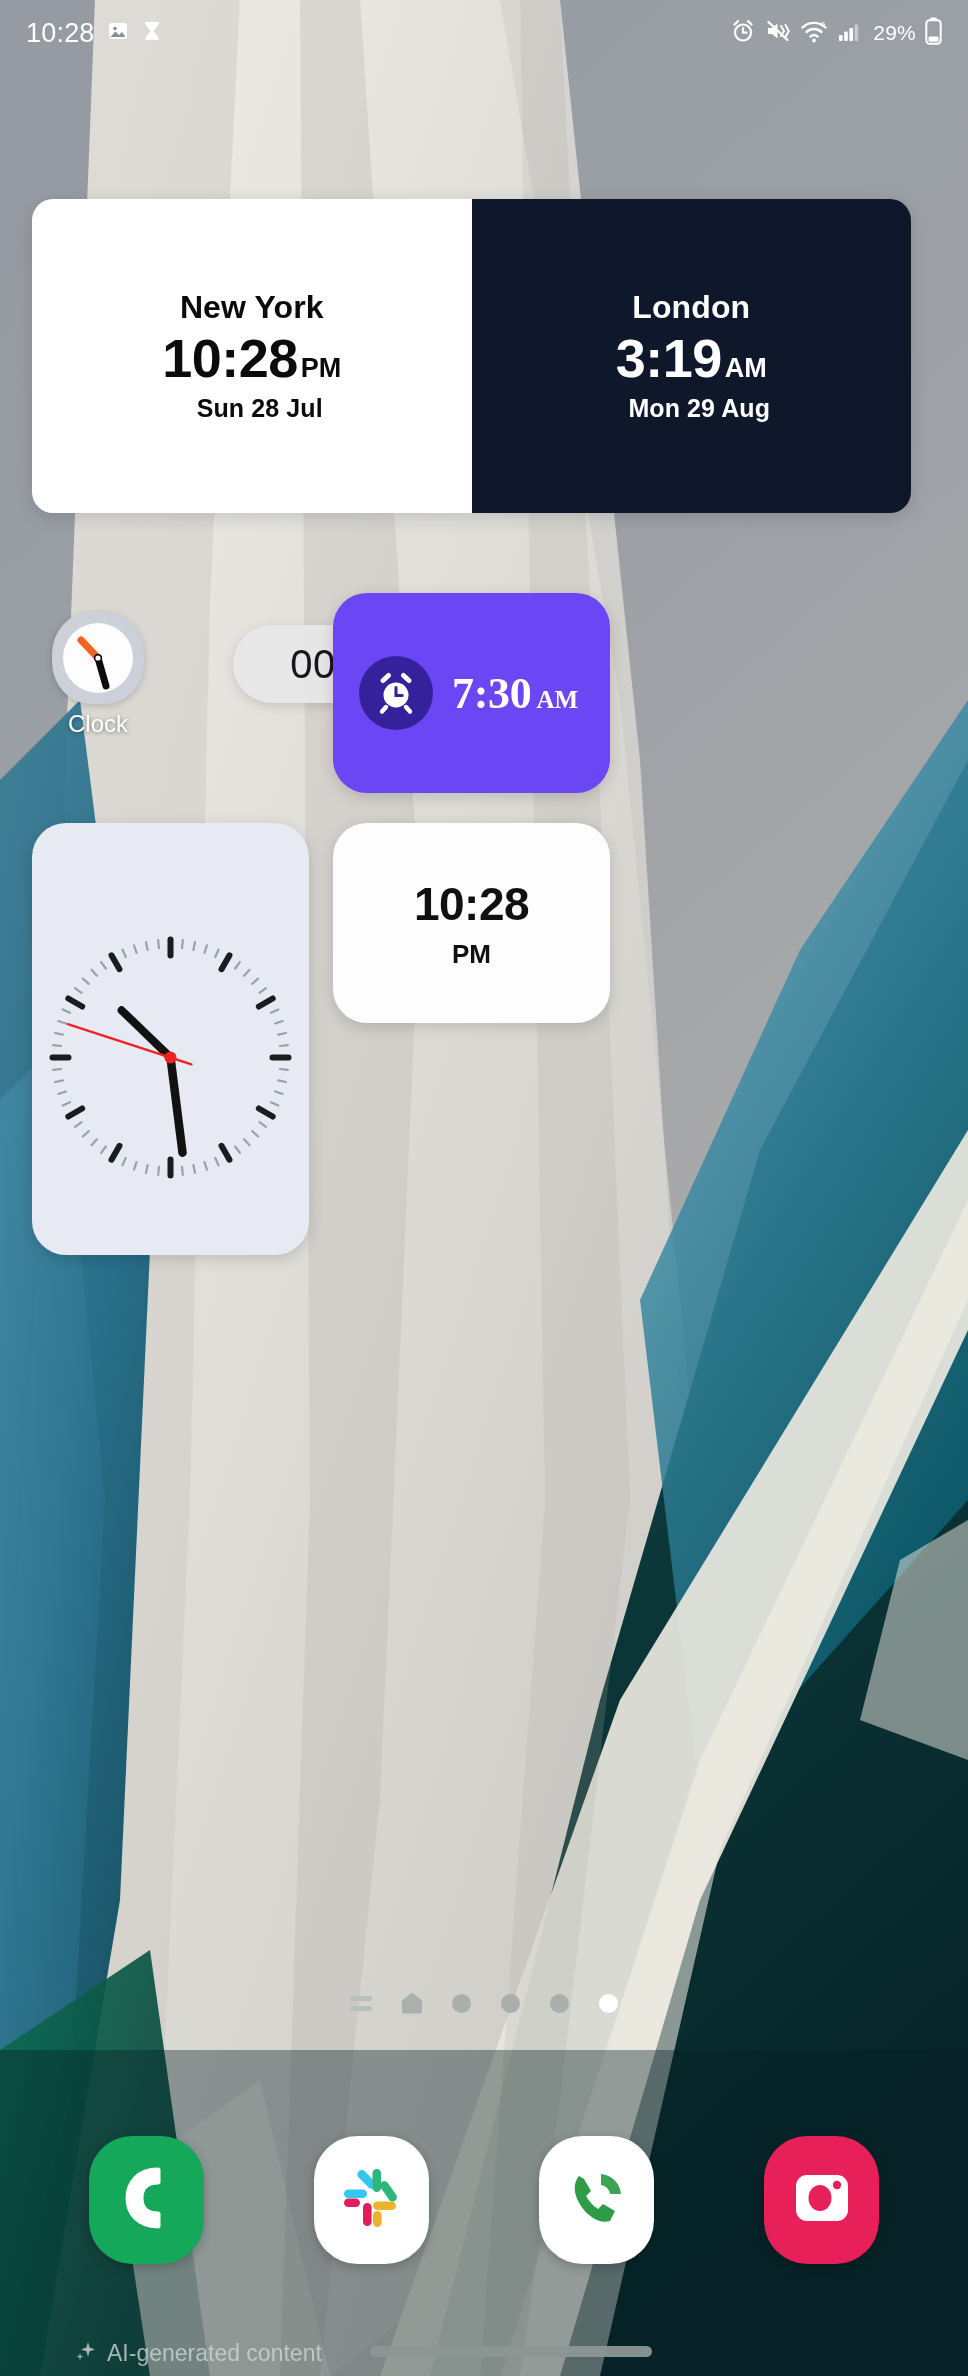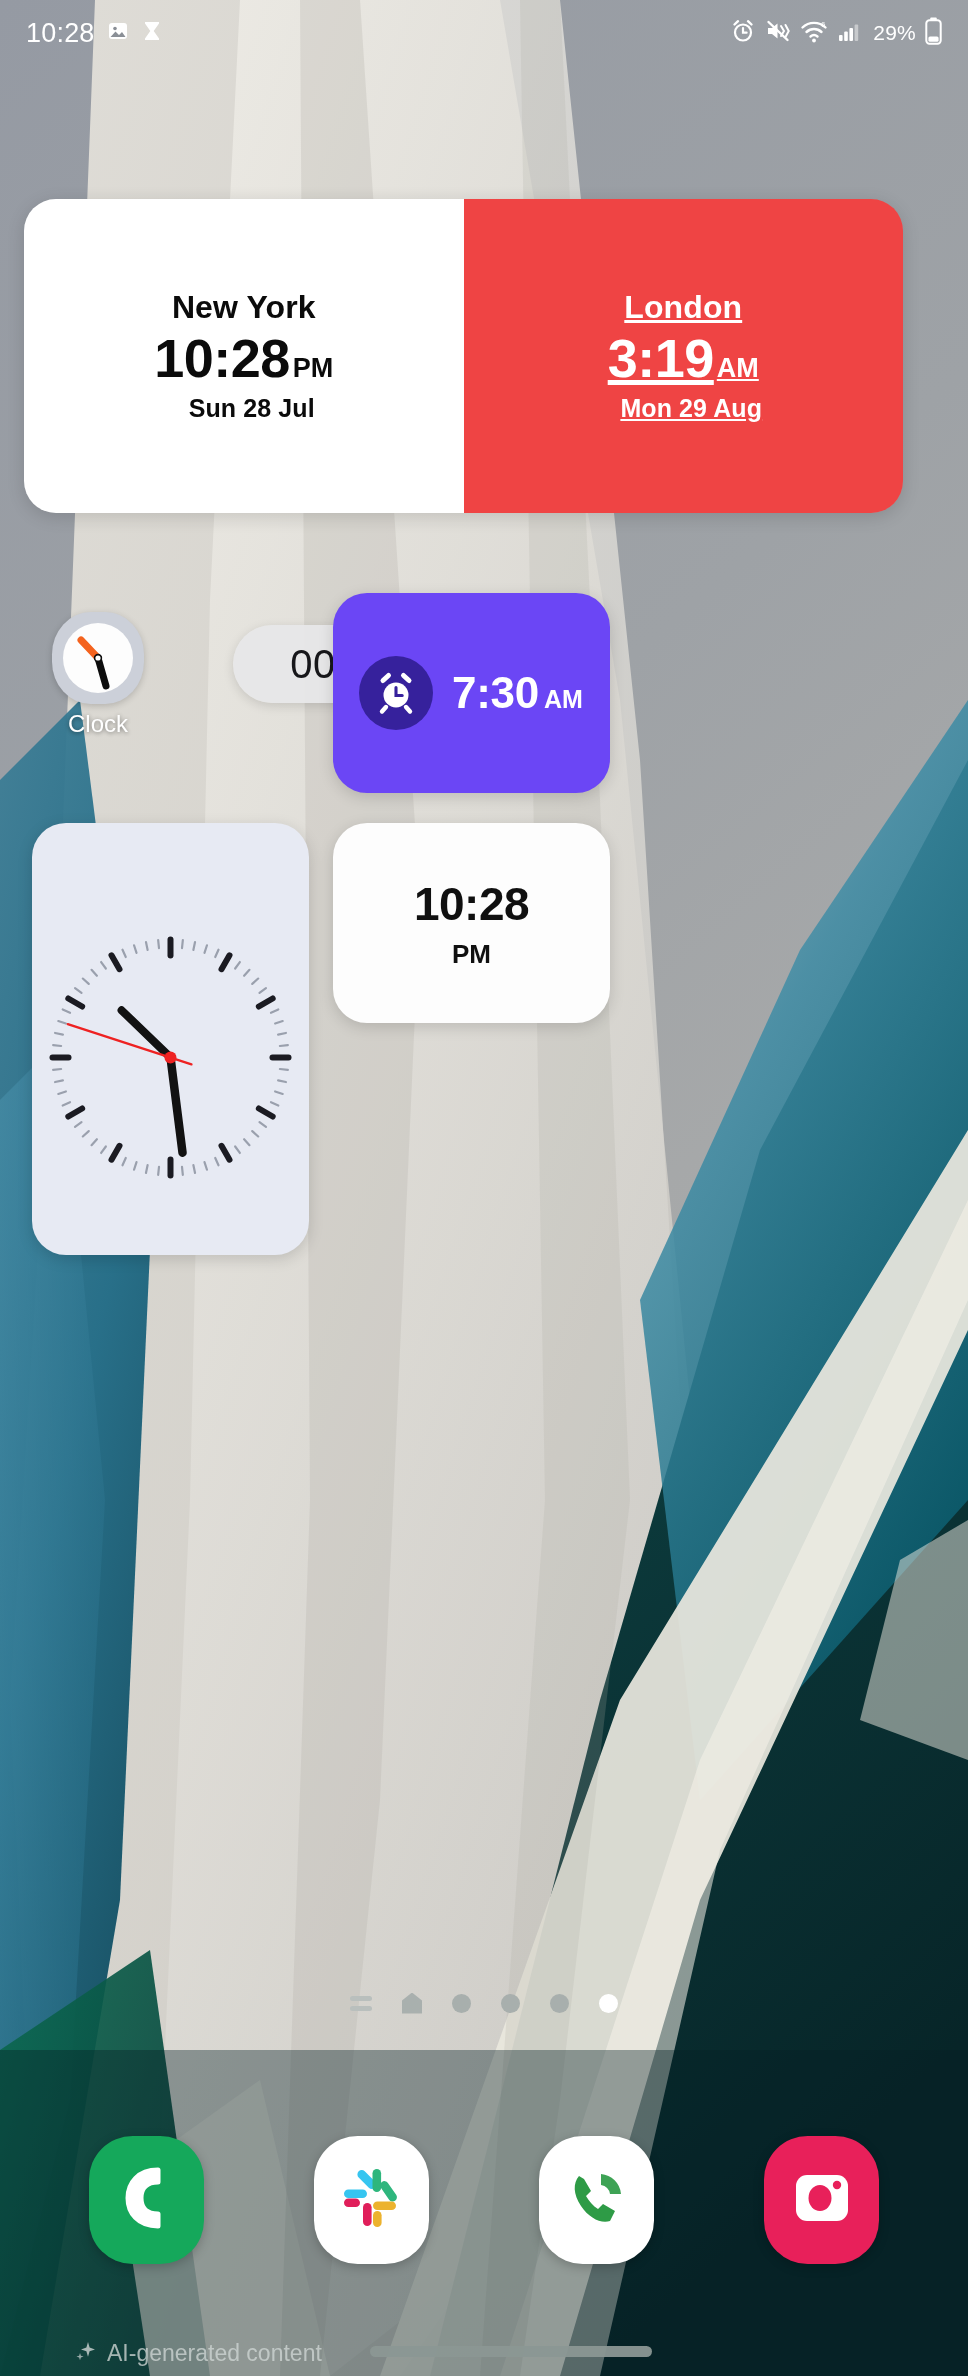--- a/index.html
+++ b/index.html
@@ -25,28 +25,28 @@
   .sb-right { display:flex; align-items:center; gap:9px; }
   .sb-time { font-size:27px; font-weight:400; letter-spacing:.2px; }
   .sb-pct { font-size:21px; font-weight:400; letter-spacing:.2px; margin-left:3px; }
   .sb-ic { display:block; }
 
   
   #widgets { position:absolute; inset:0; z-index:20; }
 
   
   .worldclock {
-    position:absolute; left:24px; top:199px; width:879px; height:314px;
-    display:flex; border-radius:32px; overflow:hidden;
+    position:absolute; left:32px; top:199px; width:879px; height:314px;
+    display:flex; border-radius:21px; overflow:hidden;
     box-shadow:0 4px 18px rgba(0,0,0,.14);
   }
   .wc-pane { width:50%; display:flex; flex-direction:column;
              align-items:center; justify-content:center; }
   .wc-pane.ny { background:#ffffff; color:#0b0b0b; }
-  .wc-pane.ldn { background:#ef4444; color:#ffffff;text-decoration:underline; }
+  .wc-pane.ldn { background:#0f172a; color:#ffffff; }
   .wc-city { font-size:32px; font-weight:700; letter-spacing:.1px; }
   .wc-timerow { display:flex; align-items:baseline; margin-top:5px; }
   .wc-time { font-size:54px; font-weight:700; letter-spacing:-.5px; line-height:1; }
   .wc-mer { font-size:27px; font-weight:700; margin-left:3px; }
   .wc-date { font-size:25px; font-weight:600; margin-top:9px; letter-spacing:.1px;margin-left:16px; }
 
   
   .appicon-clock {
     position:absolute; left:52px; top:612px; width:92px; height:92px;
   }
@@ -90,21 +90,21 @@
   .alarmwidget {
     position:absolute; left:333px; top:593px; width:277px; height:200px;
     background:#6b46f5; border-radius:34px;
     display:flex; align-items:center; padding-left:26px;
     box-shadow:0 4px 15px rgba(0,0,0,.15);
   }
   .aw-badge {
     width:74px; height:74px; border-radius:50%; background:#36219c;
     display:flex; align-items:center; justify-content:center; flex:none;
   }
-  .aw-textrow { display:flex; align-items:baseline; margin-left:19px; color:#fff; }
+  .aw-textrow { display:flex; align-items:baseline; margin-left:19px; color:#fff;font-family:Liberation Serif, serif; }
   .aw-time { font-size:44px; font-weight:700; letter-spacing:-.3px; }
   .aw-mer { font-size:25px; font-weight:700; margin-left:5px; }
 
   
   .analogwidget {
     position:absolute; left:32px; top:823px; width:277px; height:432px;
     background:#e7eaf3; border-radius:34px; overflow:hidden;
     box-shadow:0 4px 15px rgba(0,0,0,.15);
   }
   .analogwidget svg { position:absolute; left:0; top:96px; width:277px; height:277px; }

